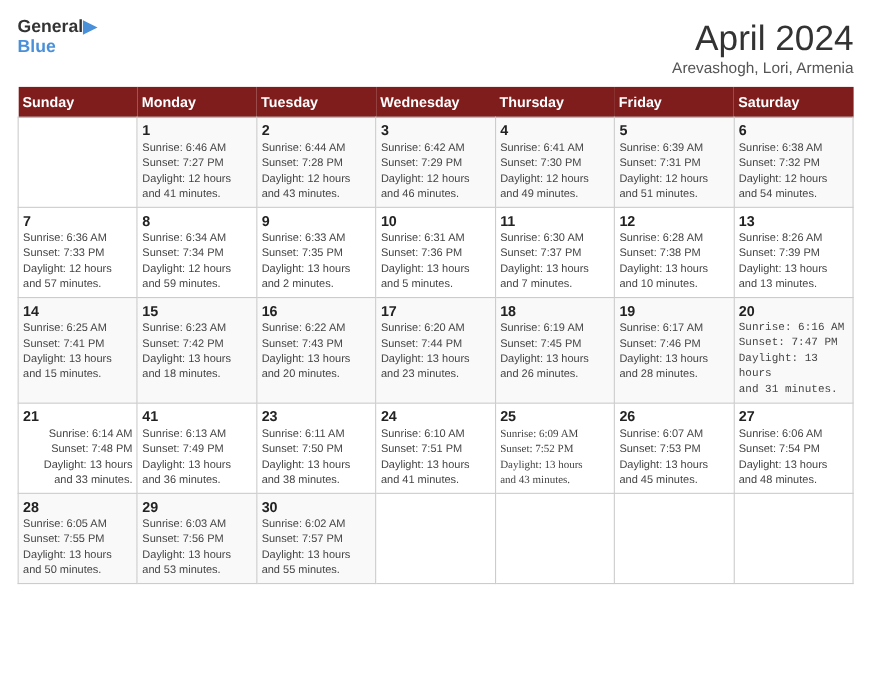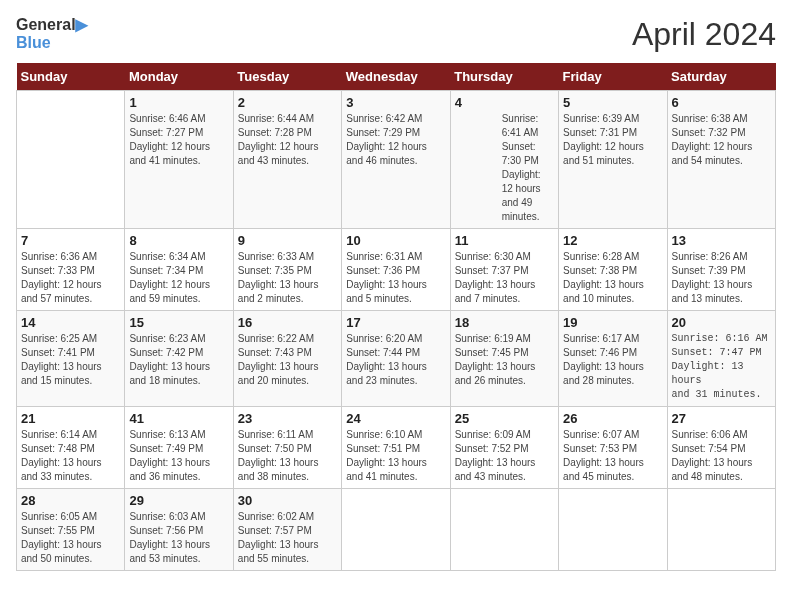--- a/index.html
+++ b/index.html
@@ -80,20 +80,21 @@
 
 <div class="header-area">
   <div class="logo">
   <div style="line-height:1.1">
     <div style="font-size:16px;font-weight:bold;color:#333;">General<span style="color:#4a90d9">▶</span></div>
     <div style="font-size:16px;font-weight:bold;color:#4a90d9;">Blue</div>
   </div>
 </div>
   <div class="title-area">
     <div class="main-title">April 2024</div>
+    <div class="sub-title">Arevashogh, Lori, Armenia</div>
   </div>
 </div>
 
 <table>
   <thead>
     <tr>
     <th>Sunday</th>
         <th>Monday</th>
         <th>Tuesday</th>
         <th>Wednesday</th>
@@ -121,21 +122,21 @@
         </td>
         <td>
           <span class="day-number">3</span>
           <div class="day-info" style="white-space: pre-line;">Sunrise: 6:42 AM
 Sunset: 7:29 PM
 Daylight: 12 hours
 and 46 minutes.</div>
         </td>
         <td>
           <span class="day-number">4</span>
-          <div class="day-info" style="white-space: pre-line; margin-left: 47px;">Sunrise: 6:41 AM
+          <div class="day-info" style="white-space: pre-line;">Sunrise: 6:41 AM
 Sunset: 7:30 PM
 Daylight: 12 hours
 and 49 minutes.</div>
         </td>
         <td>
           <span class="day-number">5</span>
           <div class="day-info" style="white-space: pre-line;">Sunrise: 6:39 AM
 Sunset: 7:31 PM
 Daylight: 12 hours
 and 51 minutes.</div>
@@ -246,21 +247,21 @@
           <span class="day-number">20</span>
           <div class="day-info" style="white-space: pre-line; font-family: Liberation Mono, monospace;">Sunrise: 6:16 AM
 Sunset: 7:47 PM
 Daylight: 13 hours
 and 31 minutes.</div>
         </td>
       </tr>
       <tr>
         <td>
           <span class="day-number">21</span>
-          <div class="day-info" style="white-space: pre-line;">Sunrise: 6:14 AM
+          <div class="day-info" style="white-space: pre-line; text-align: right;">Sunrise: 6:14 AM
 Sunset: 7:48 PM
 Daylight: 13 hours
 and 33 minutes.</div>
         </td>
         <td>
           <span class="day-number">41</span>
           <div class="day-info" style="white-space: pre-line;">Sunrise: 6:13 AM
 Sunset: 7:49 PM
 Daylight: 13 hours
 and 36 minutes.</div>
@@ -274,21 +275,21 @@
         </td>
         <td>
           <span class="day-number">24</span>
           <div class="day-info" style="white-space: pre-line;">Sunrise: 6:10 AM
 Sunset: 7:51 PM
 Daylight: 13 hours
 and 41 minutes.</div>
         </td>
         <td>
           <span class="day-number">25</span>
-          <div class="day-info" style="white-space: pre-line;">Sunrise: 6:09 AM
+          <div class="day-info" style="white-space: pre-line; font-family: Liberation Serif, serif;">Sunrise: 6:09 AM
 Sunset: 7:52 PM
 Daylight: 13 hours
 and 43 minutes.</div>
         </td>
         <td>
           <span class="day-number">26</span>
           <div class="day-info" style="white-space: pre-line;">Sunrise: 6:07 AM
 Sunset: 7:53 PM
 Daylight: 13 hours
 and 45 minutes.</div>

